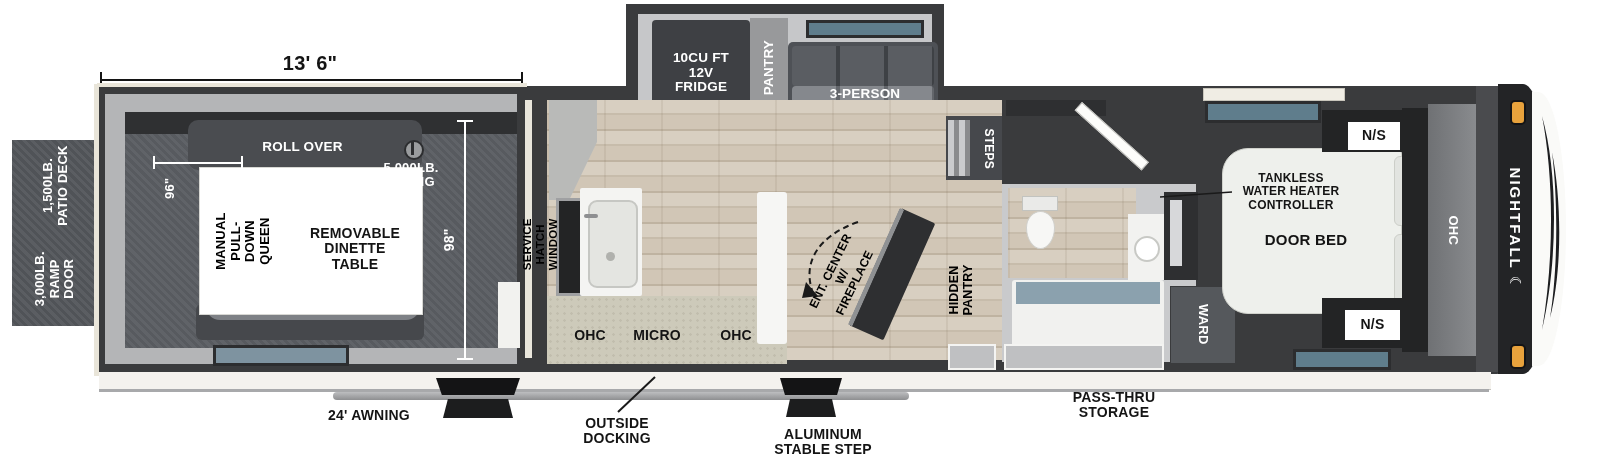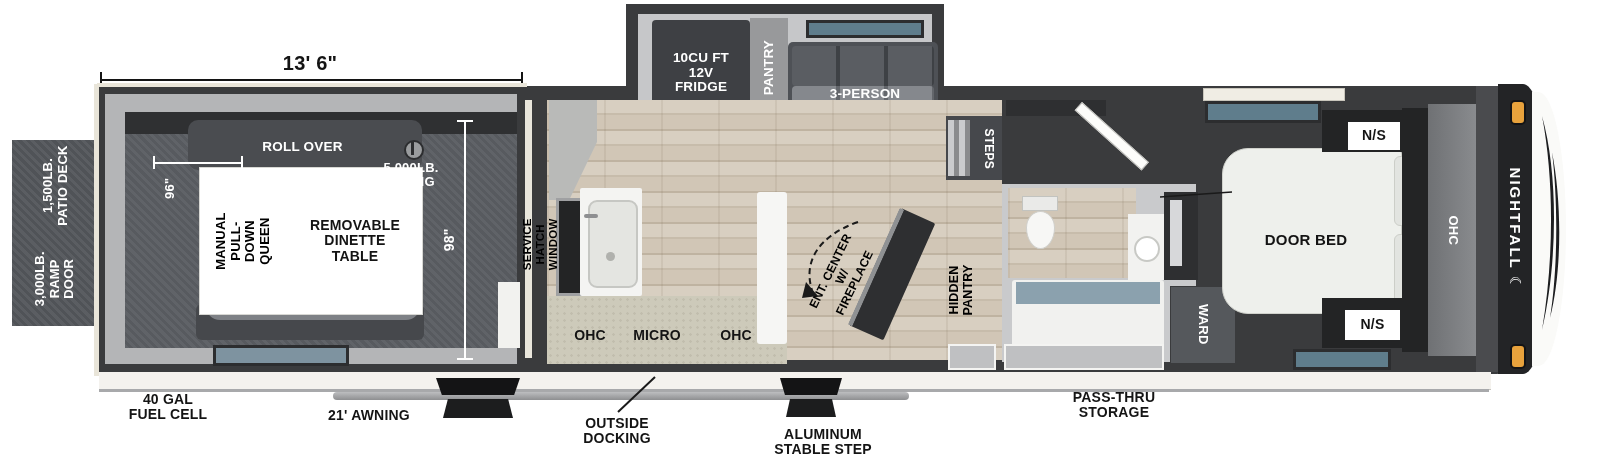--- a/index.html
+++ b/index.html
@@ -70,21 +70,21 @@
   <div class="abs" style="left:188px;top:120px;width:234px;height:50px;background:#4a4c50;border-radius:10px;"></div>
   <div class="abs" style="left:196px;top:304px;width:228px;height:36px;background:#46484c;border-radius:6px;"></div>
   <div class="abs" style="left:206px;top:288px;width:214px;height:32px;background:#7e8186;border-radius:14px;"></div>
   <div class="abs" style="left:213px;top:345px;width:130px;height:15px;border:3px solid #2c2d2f;background:#7e93a0;"></div>
   <div class="abs" style="left:200px;top:168px;width:222px;height:146px;background:#ffffff;box-shadow:0 0 0 1px #d8d8d4;"></div>
   <div class="v" style="left:204px;top:170px;width:78px;height:142px;font-size:13px;">
     <span>MANUAL
 PULL-DOWN
 QUEEN</span>
     </div>
-  <div class="lbl" style="left:295px;top:196px;width:120px;height:90px;font-size:14px;">REMOVABLE
+  <div class="lbl" style="left:295px;top:204px;width:120px;height:90px;font-size:14px;">REMOVABLE
 DINETTE
 TABLE</div>
   <div class="lbl w" style="left:240px;top:138px;width:125px;height:18px;font-size:13.5px;">ROLL OVER</div>
   <div class="lbl w" style="left:235px;top:296px;width:130px;height:18px;font-size:13.5px;">ROLL OVER</div>
 
   <div class="abs" style="left:153px;top:162px;width:90px;height:2px;background:#fff;"></div>
   <div class="abs" style="left:153px;top:156px;width:2px;height:13px;background:#fff;"></div>
   <div class="abs" style="left:241px;top:156px;width:2px;height:13px;background:#fff;"></div>
   <div class="v" style="left:160px;top:168px;width:22px;height:40px;font-size:13px;">
     <span style="color:#fff;">96"</span>
@@ -159,20 +159,23 @@
     <span style="color:#fff;">WARD</span>
     </div>
 
   <div class="abs win" style="left:1205px;top:101px;width:110px;height:16px;"></div>
   <div class="abs win" style="left:1293px;top:349px;width:92px;height:15px;"></div>
   <div class="abs" style="left:948px;top:344px;width:44px;height:22px;background:#bfc0c2;border:2px solid #f4f4f2;"></div>
   <div class="abs" style="left:1004px;top:344px;width:156px;height:22px;background:#bfc0c2;border:2px solid #f4f4f2;"></div>
   <div class="abs" style="left:1222px;top:148px;width:178px;height:164px;background:#eef0ec;border:1px solid #d0d2cc;border-radius:26px 6px 6px 26px;"></div>
   <div class="abs" style="left:1394px;top:156px;width:26px;height:68px;background:#e2e4e0;border:1px solid #cccec8;border-radius:6px;"></div>
   <div class="abs" style="left:1394px;top:234px;width:26px;height:68px;background:#e2e4e0;border:1px solid #cccec8;border-radius:6px;"></div>
+  <div class="lbl" style="left:1228px;top:170px;width:126px;height:44px;font-size:12px;">TANKLESS
+WATER HEATER
+CONTROLLER</div>
   <div class="lbl" style="left:1248px;top:230px;width:116px;height:20px;font-size:15px;">DOOR BED</div>
   <div class="abs" style="left:1322px;top:110px;width:80px;height:42px;background:#232425;"></div>
   <div class="abs" style="left:1348px;top:122px;width:52px;height:28px;background:#ffffff;"></div>
   <div class="lbl" style="left:1348px;top:122px;width:52px;height:28px;font-size:14px;">N/S</div>
   <div class="abs" style="left:1322px;top:298px;width:80px;height:50px;background:#232425;"></div>
   <div class="abs" style="left:1345px;top:310px;width:55px;height:30px;background:#ffffff;"></div>
   <div class="lbl" style="left:1345px;top:310px;width:55px;height:30px;font-size:14px;">N/S</div>
   <div class="abs" style="left:1402px;top:108px;width:26px;height:244px;background:#232425;"></div>
   <div class="abs" style="left:1428px;top:104px;width:50px;height:252px;background:linear-gradient(90deg,#6f7174,#8a8c8f);"></div>
   <div class="v cw" style="left:1428px;top:104px;width:50px;height:252px;font-size:13px;">
@@ -196,23 +199,21 @@
   <div class="abs" style="left:1203px;top:88px;width:140px;height:11px;background:#f0ede4;border:1px solid #c9c6bc;"></div>
 
   <div class="abs" style="left:99px;top:372px;width:1392px;height:17px;background:#f4f2ee;border-bottom:1px solid #c6c4be;"></div>
   <div class="abs" style="left:99px;top:389px;width:1390px;height:3px;background:#a8a9ab;"></div>
   <div class="abs" style="left:333px;top:392px;width:576px;height:8px;background:linear-gradient(#bdbec0,#8e8f91);border-radius:4px;"></div>
   <div class="abs" style="left:436px;top:378px;width:84px;height:17px;background:#141415;clip-path:polygon(0 0,100% 0,93% 100%,7% 100%);"></div>
   <div class="abs" style="left:443px;top:399px;width:70px;height:19px;background:#1c1d1e;clip-path:polygon(7% 0,93% 0,100% 100%,0 100%);"></div>
   <div class="abs" style="left:780px;top:378px;width:62px;height:17px;background:#141415;clip-path:polygon(0 0,100% 0,92% 100%,8% 100%);"></div>
   <div class="abs" style="left:786px;top:399px;width:50px;height:18px;background:#1c1d1e;clip-path:polygon(8% 0,92% 0,100% 100%,0 100%);"></div>
 
-  <div class="lbl" style="left:110px;top:390px;width:116px;height:34px;font-size:14px;">40 GAL
-FUEL CELL</div>
-  <div class="lbl" style="left:300px;top:407px;width:138px;height:18px;font-size:14px;">21' AWNING</div>
+  <div class="lbl" style="left:300px;top:407px;width:138px;height:18px;font-size:14px;">24' AWNING</div>
   <div class="lbl" style="left:568px;top:414px;width:98px;height:34px;font-size:14px;">OUTSIDE
 DOCKING</div>
   <div class="lbl" style="left:1048px;top:388px;width:132px;height:34px;font-size:14px;">PASS-THRU
 STORAGE</div>
   <div class="lbl" style="left:752px;top:426px;width:142px;height:32px;font-size:14px;">ALUMINUM
 STABLE STEP</div>
 
   <svg class="abs" width="1600" height="458" viewBox="0 0 1600 458" style="left:0;top:0;pointer-events:none;">
     <path d="M858,222 C 818,236 803,262 812,290" fill="none" stroke="#1a1a1a" stroke-width="2" stroke-dasharray="6 4"></path>
     <polygon points="806,282 818,296 802,298" fill="#1a1a1a"></polygon>

